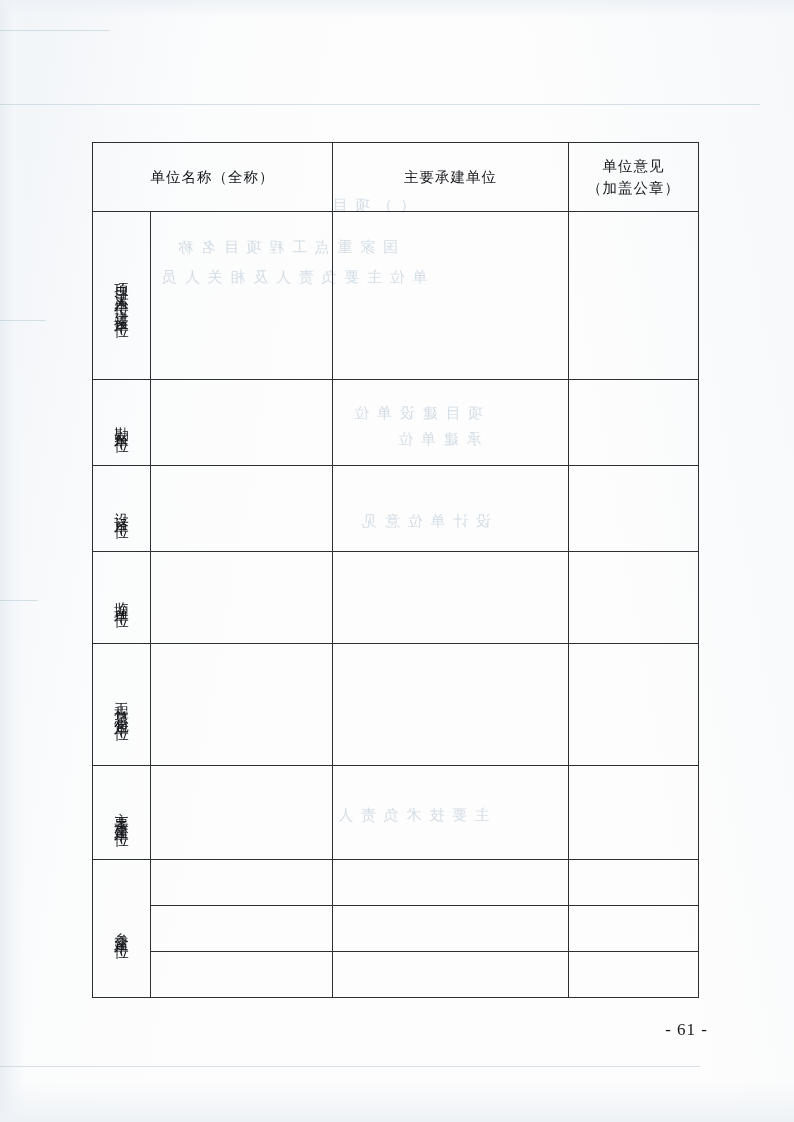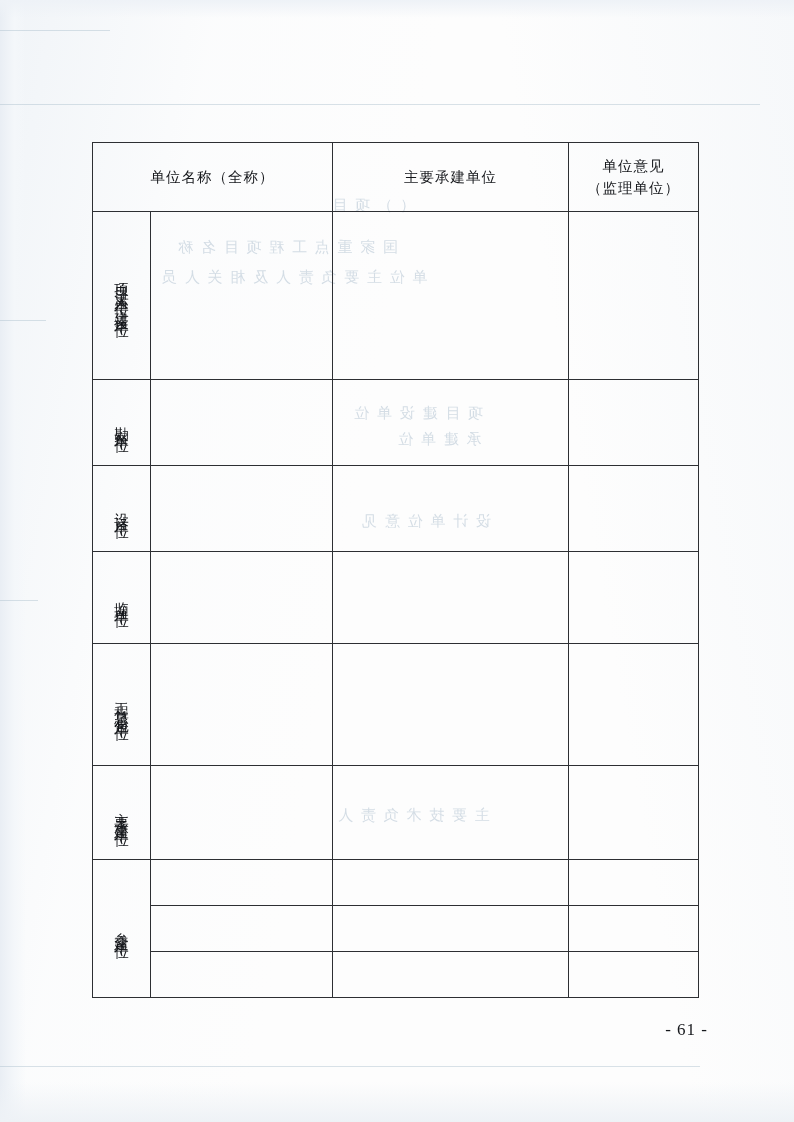--- a/index.html
+++ b/index.html
@@ -155,21 +155,21 @@
         <col class="col-contrib">
         <col class="col-opinion">
       </colgroup>
       <tbody>
 
         <tr>
           <td class="head" colspan="2">单位名称（全称）</td>
           <td class="head">主要承建单位</td>
           <td class="head head-two-line">
             <div>单位意见</div>
-            <div>（监理单位）</div>
+            <div>（加盖公章）</div>
           </td>
         </tr>
 
         <tr style="height:168px;">
           <td>
             <div class="vlabel-wrap">
               <span class="vlabel two-col">项目法人单位（建设单位）</span>
             </div>
           </td>
           <td class="cell-blank"></td>

